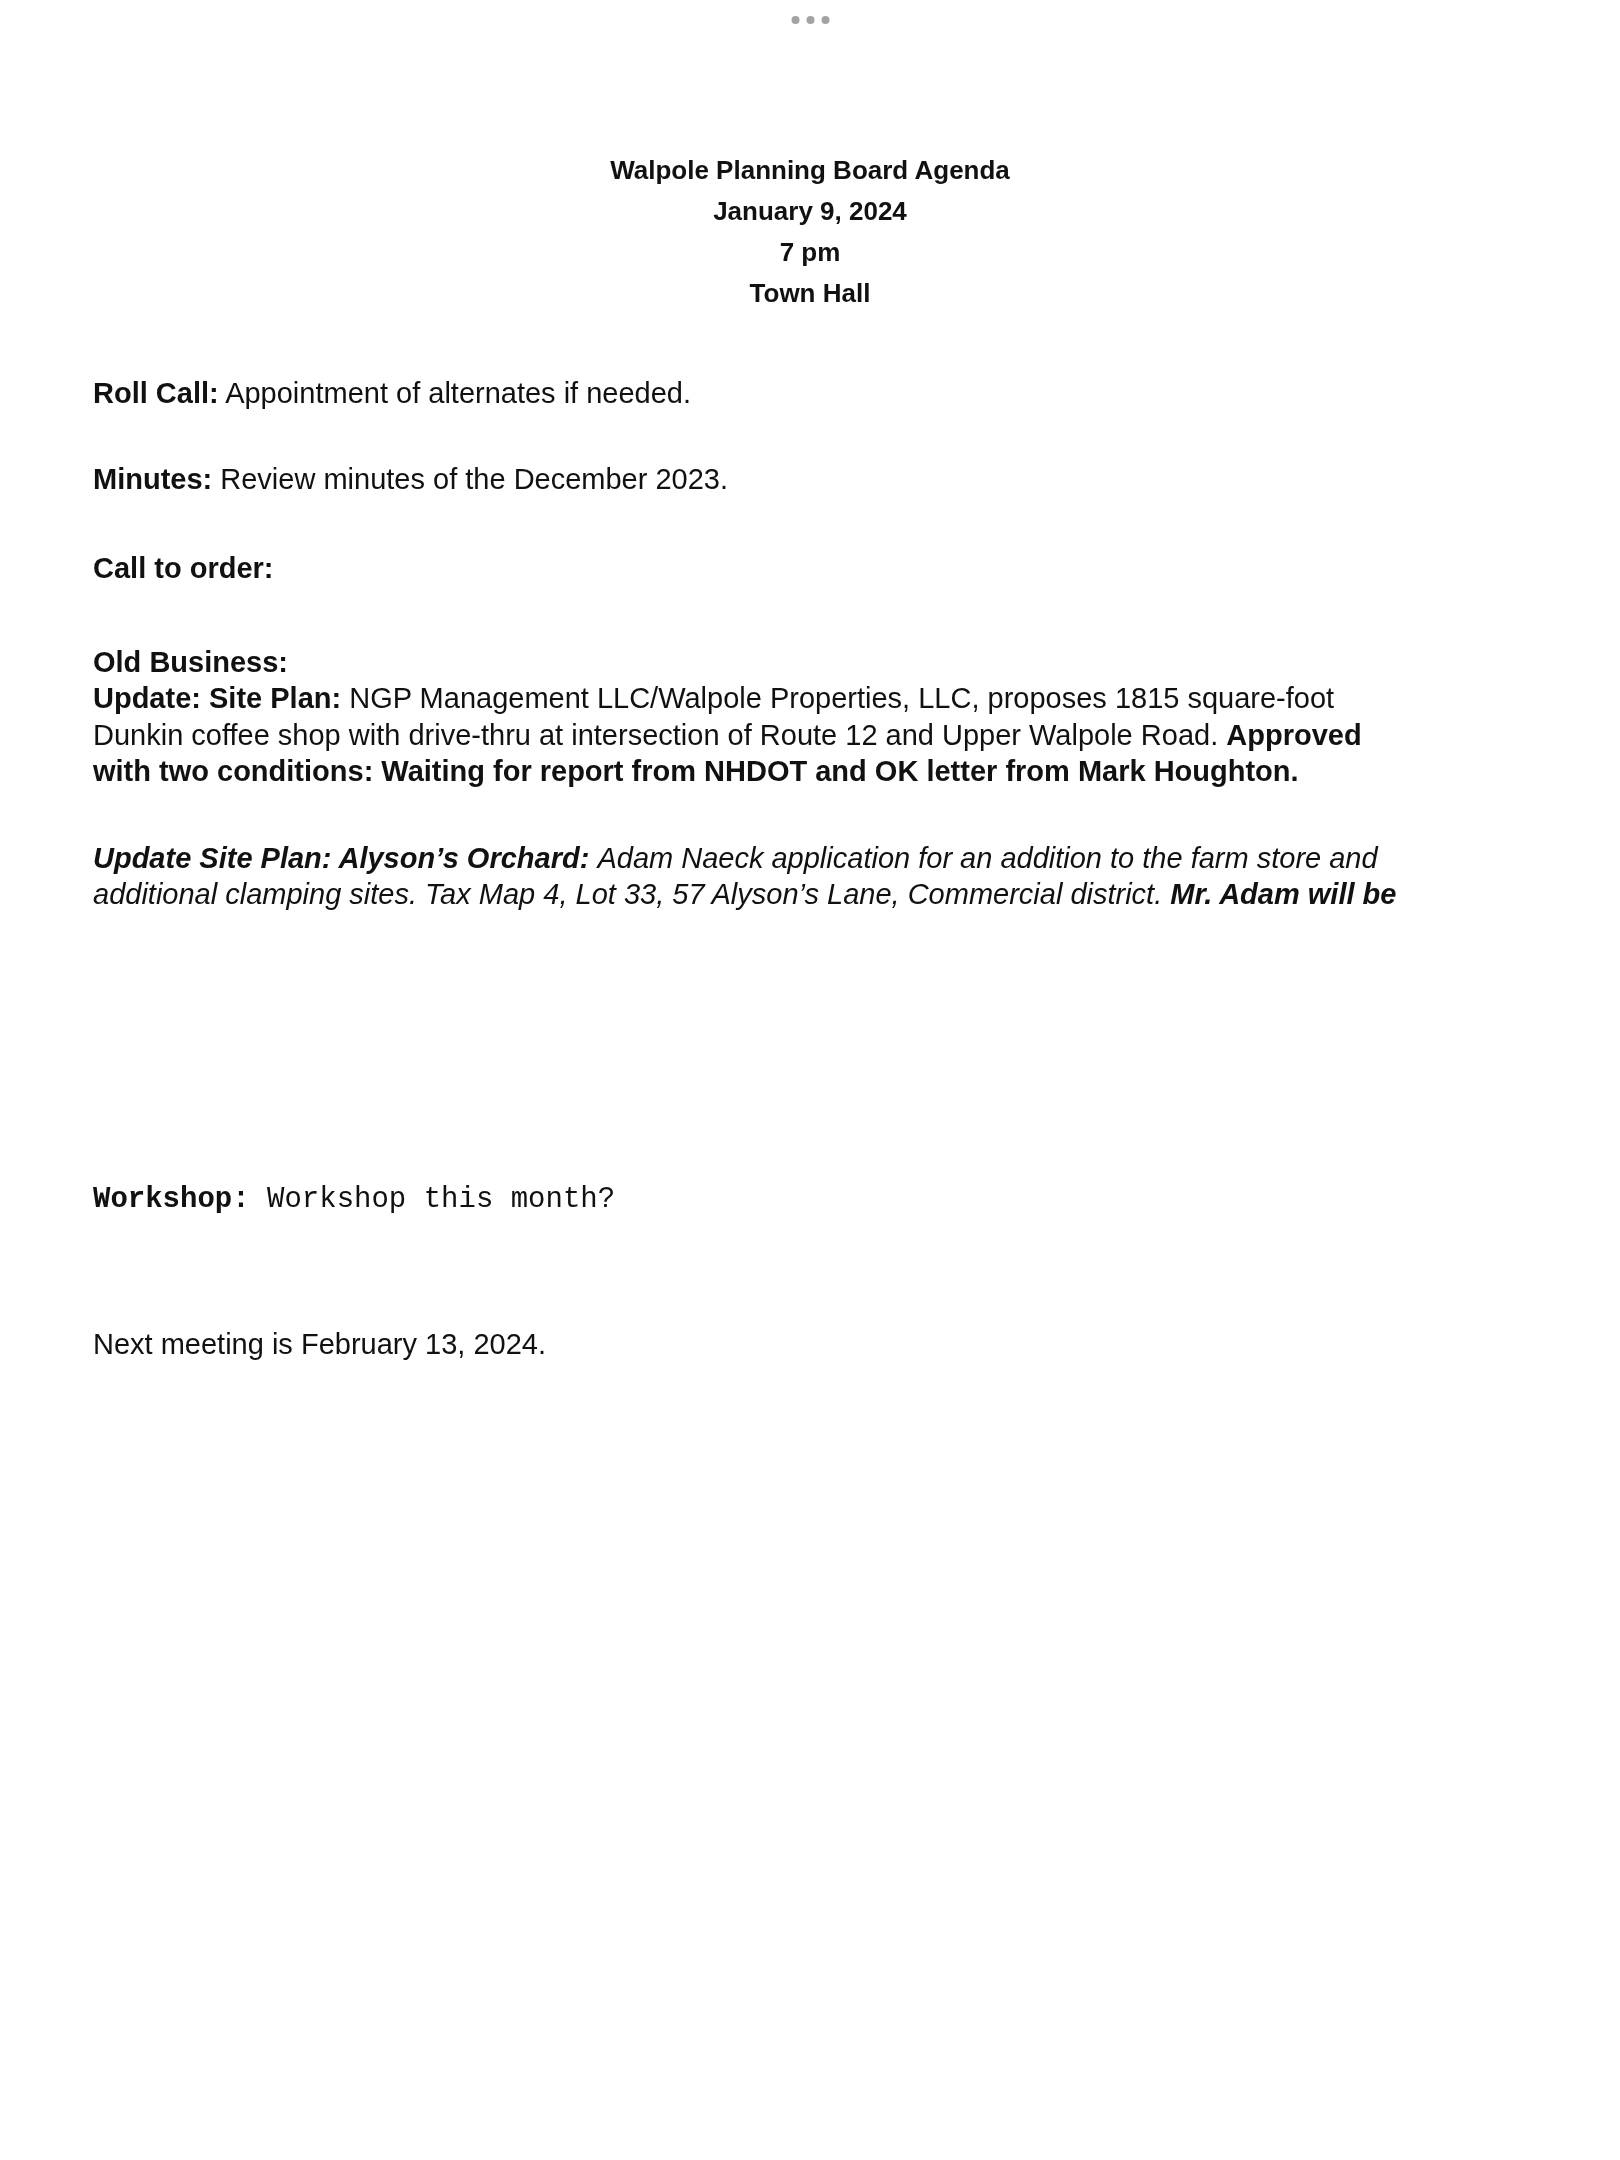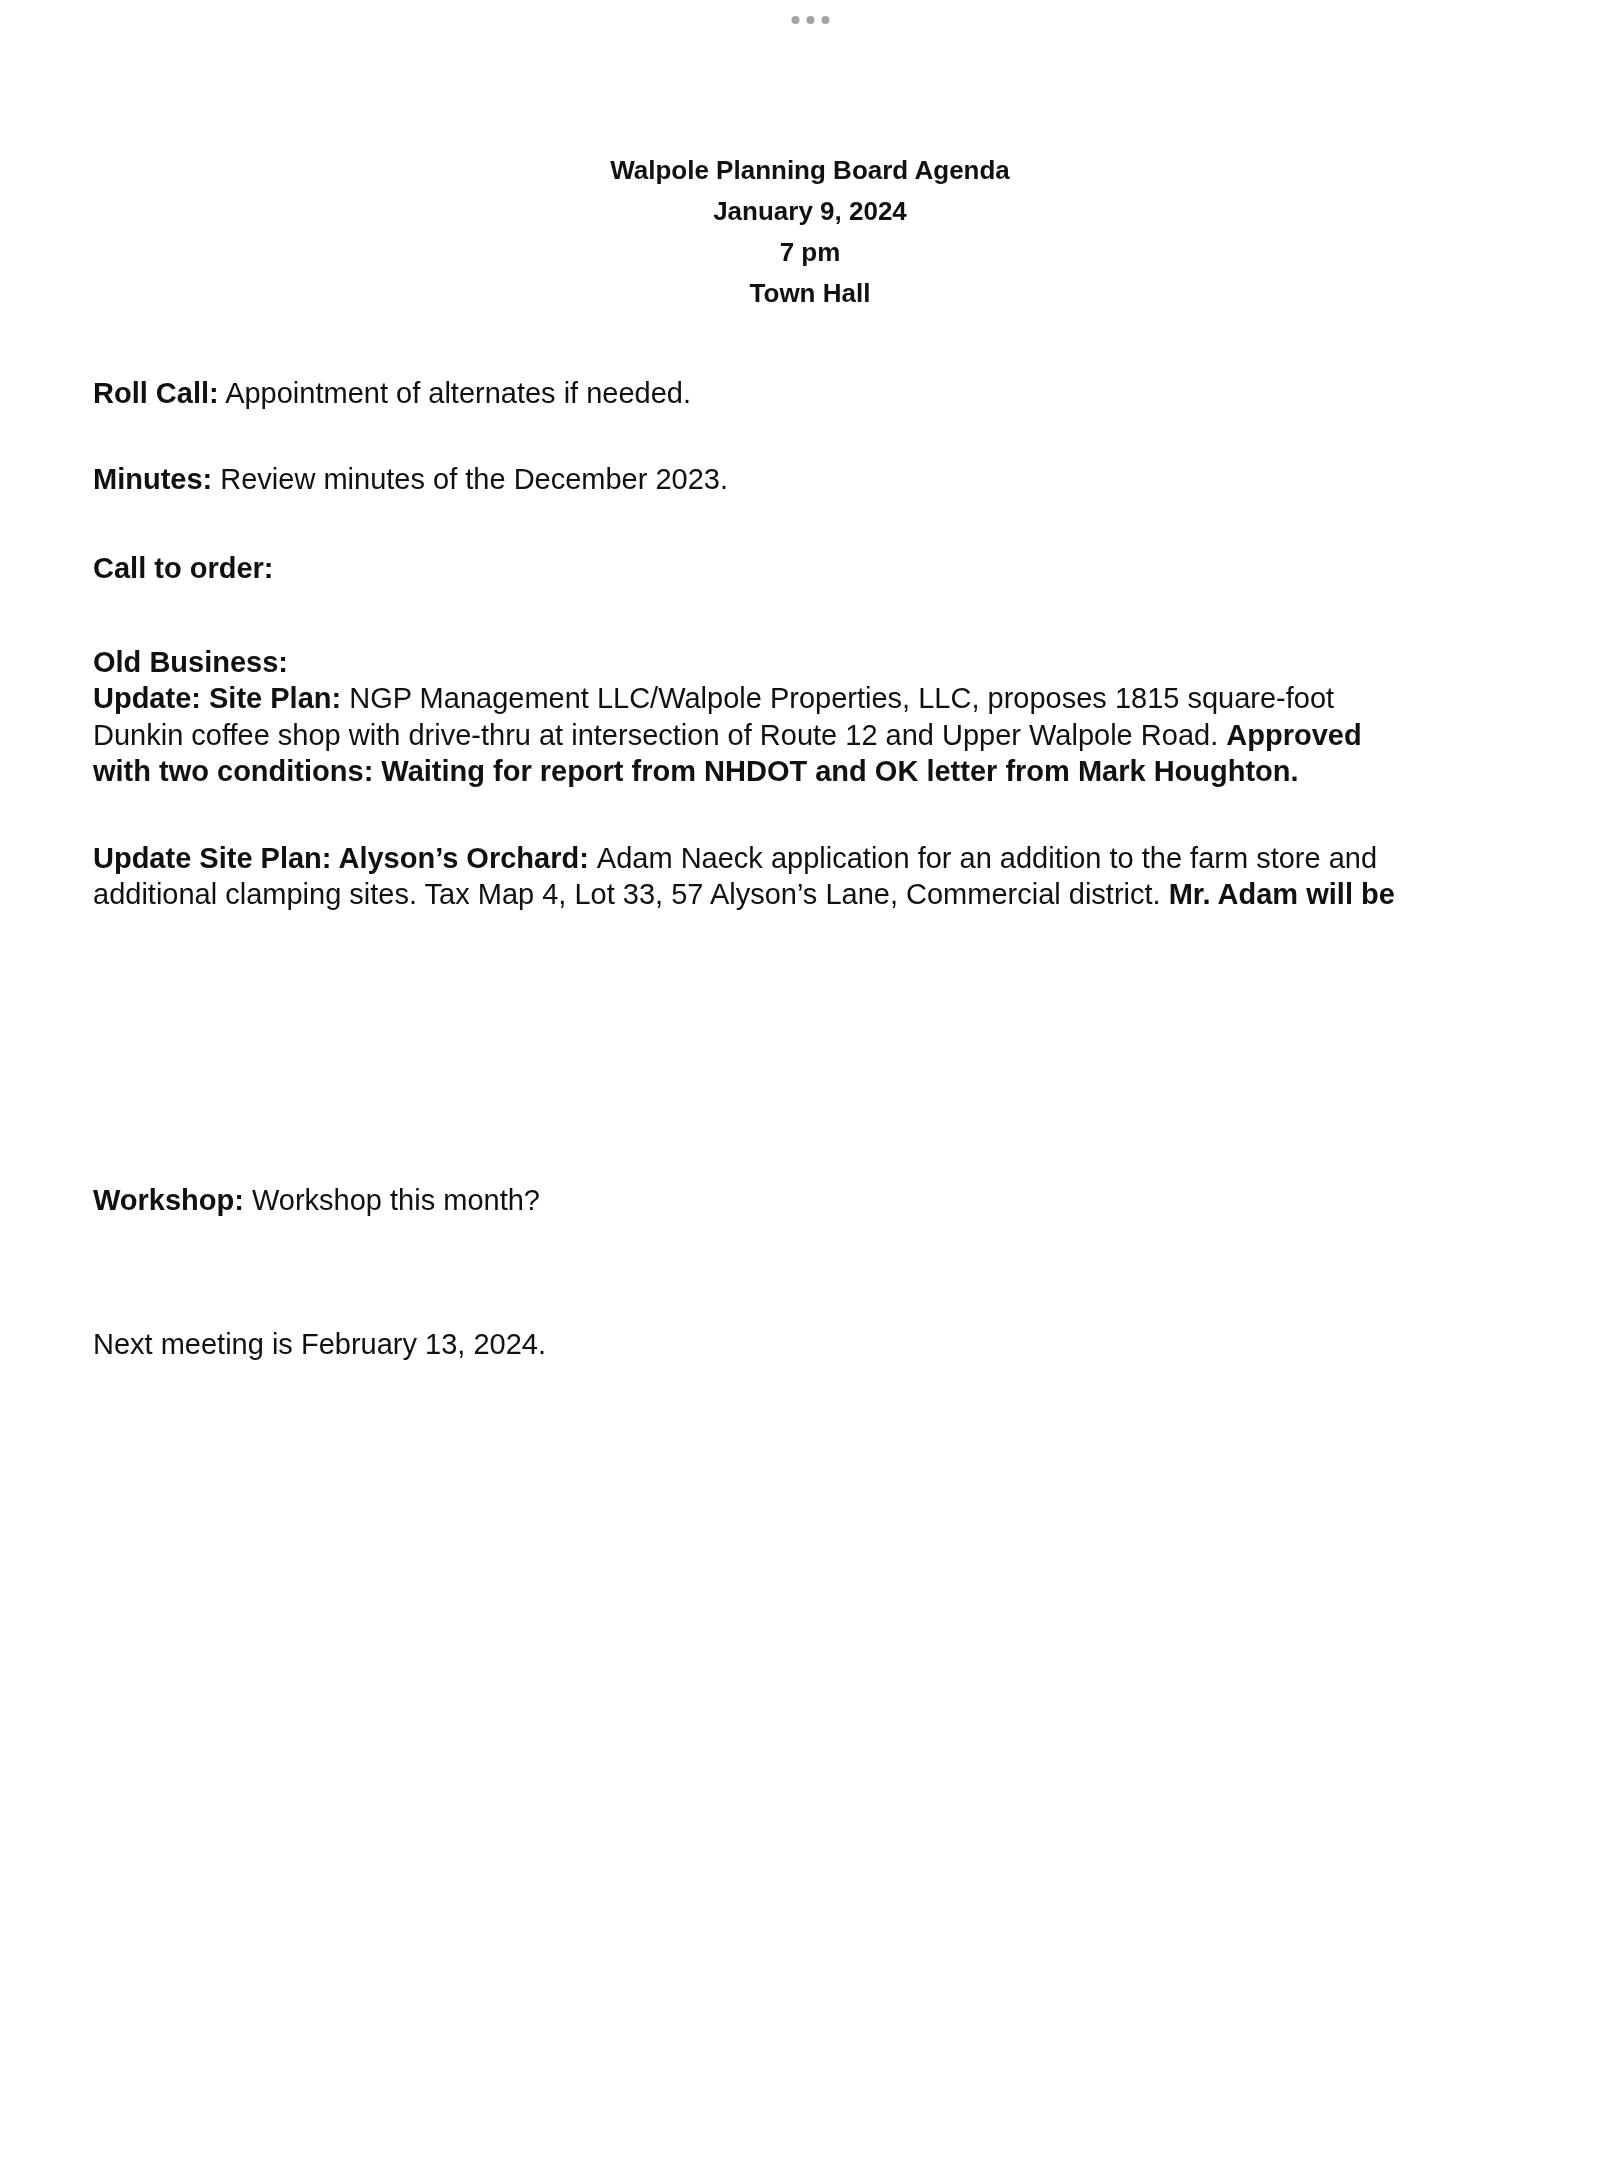--- a/index.html
+++ b/index.html
@@ -50,22 +50,22 @@
     font-size: 29px;
     line-height: 36.5px;
     margin: 0;
   }
   .line { white-space: nowrap; }
 
   .mt-roll     { margin-top: 61px;  }
   .mt-minutes  { margin-top: 49px;  }
   .mt-call     { margin-top: 53px;  }
   .mt-oldbiz   { margin-top: 57px;  }
-  .mt-alyson   { margin-top: 50px;  }
-  .mt-workshop { margin-top: 269px; }
+  .mt-alyson   { margin-top: 50px; font-style: italic;  }
+  .mt-workshop { margin-top: 269px; font-family: Liberation Mono, monospace; }
   .mt-next     { margin-top: 108px; }
 
   strong { font-weight: bold; }
 </style>
 </head>
 <body>
 
 <button class="more-btn" aria-label="More options">
   <span class="ellipsis">
     <span class="dot"></span>

